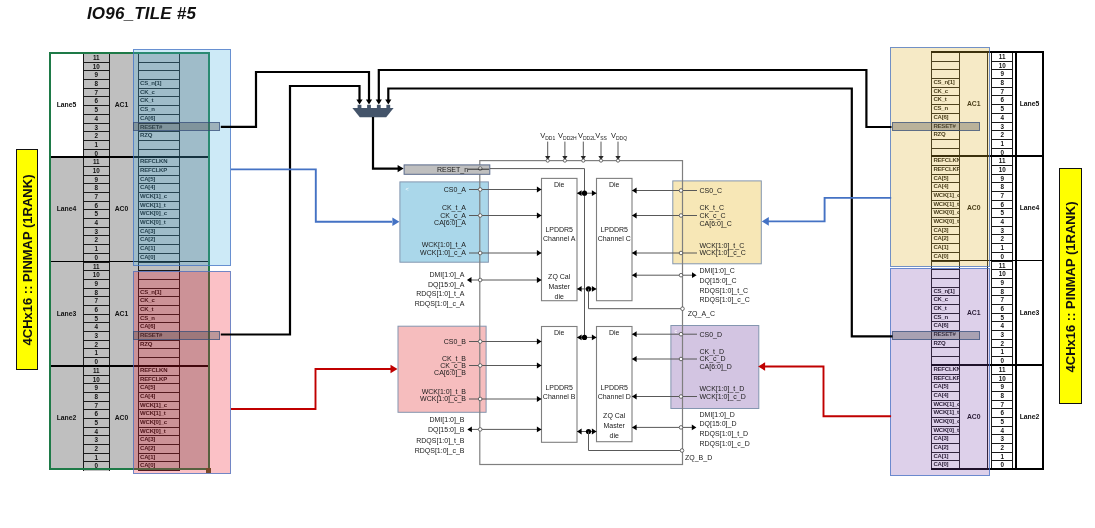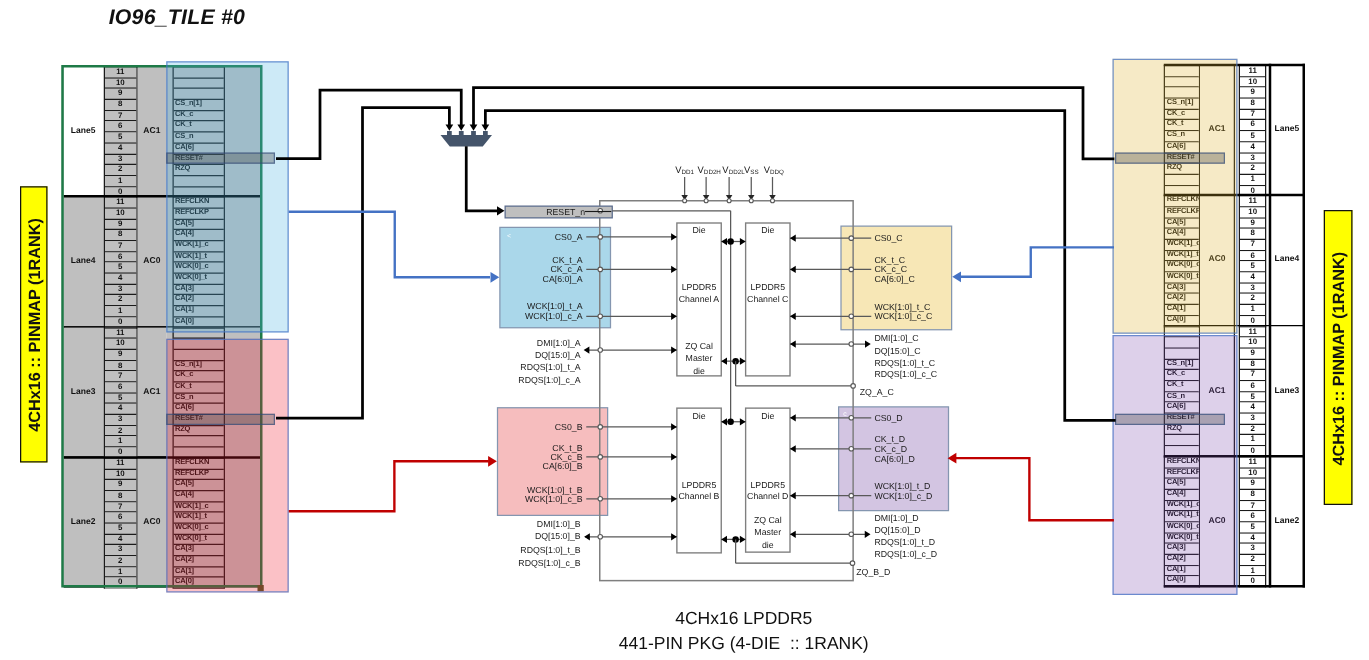--- a/index.html
+++ b/index.html
@@ -273,29 +273,27 @@
 <div class="abs" style="left:930.9px;top:259.7px;width:113.1px;height:1.8px;background:#000"></div>
 <div class="abs" style="left:930.9px;top:364.0px;width:113.1px;height:1.8px;background:#000"></div>
 <div class="abs" style="left:930.9px;top:51.2px;width:113.1px;height:1.8px;background:#000"></div>
 <div class="abs" style="left:930.9px;top:468.3px;width:113.1px;height:1.8px;background:#000"></div>
 <div class="abs" style="left:1014.6px;top:51.2px;width:2px;height:419.0px;background:#000"></div>
 <div class="abs" style="left:1042.3px;top:51.2px;width:1.8px;height:419.0px;background:#000"></div>
 <div class="abs" style="left:890.3px;top:47.4px;width:99.4px;height:220.1px;background:rgba(223,176,44,0.27);border:1px solid rgba(68,114,196,0.75)"></div>
 <div class="abs" style="left:890.3px;top:268px;width:99.4px;height:208px;background:rgba(119,69,173,0.25);border:1px solid rgba(68,114,196,0.75)"></div>
 <div class="abs" style="left:892.3px;top:122.3px;width:88px;height:8.7px;background:rgba(70,70,70,0.34);border:1px solid rgba(47,75,124,0.66)"></div>
 <div class="abs" style="left:892.3px;top:331.1px;width:88px;height:8.7px;background:rgba(70,70,70,0.34);border:1px solid rgba(47,75,124,0.66)"></div>
-<div class="abs" style="left:60px;top:3.5px;width:163px;text-align:center;font-size:17px;font-style:italic;font-weight:600;color:#111;letter-spacing:0.2px">IO96_TILE #0</div>
+<div class="abs" style="left:60px;top:3.5px;width:163px;text-align:center;font-size:17px;font-style:italic;font-weight:600;color:#111;letter-spacing:0.2px">IO96_TILE #5</div>
 <div class="abs" style="left:16px;top:149.3px;width:22.4px;height:220.7px;background:#ffff00;border:1px solid #111">
       <div class="abs" style="left:-99px;top:99px;width:220px;height:22px;transform:rotate(-90deg);text-align:center;font-size:13px;font-weight:bold;color:#111;line-height:21px">4CHx16 :: PINMAP (1RANK)</div>
     </div>
 <div class="abs" style="left:1059.2px;top:168.4px;width:22.4px;height:235.8px;background:#ffff00;border:1px solid #111">
       <div class="abs" style="left:-107px;top:107px;width:236px;height:22px;transform:rotate(-90deg);text-align:center;font-size:13px;font-weight:bold;color:#111;line-height:21px">4CHx16 :: PINMAP (1RANK)</div>
     </div>
-<div class="abs" style="left:395px;top:485.7px;width:400px;text-align:center;font-size:14px;color:#111">4CHx16 LPDDR5</div>
-<div class="abs" style="left:395px;top:506px;width:400px;text-align:center;font-size:14px;color:#111">441-PIN PKG (4-DIE&nbsp; :: 1RANK)</div>
 <svg class="abs" style="left:0;top:0" width="1095" height="528" viewBox="0 0 1095 528">
 <rect x="399.9" y="181.9" width="88.5" height="80.3" fill="#aad7ea" stroke="#8496b0" stroke-width="1"></rect>
 <rect x="672.8" y="180.9" width="88.5" height="82.9" fill="#f7e7b6" stroke="#8496b0" stroke-width="1"></rect>
 <rect x="398" y="326.2" width="88.1" height="86.1" fill="#f6bdbe" stroke="#8496b0" stroke-width="1"></rect>
 <rect x="670.9" y="325.5" width="87.9" height="83" fill="#d3c5e2" stroke="#8496b0" stroke-width="1"></rect>
 <rect x="479.8" y="160.6" width="202.7" height="303.9" fill="none" stroke="#7f7f7f" stroke-width="1.2"></rect>
 <rect x="404.1" y="164.9" width="85.7" height="9.4" fill="#bfbfbf" stroke="#5a6b8c" stroke-width="1"></rect>
 <rect x="541.5" y="178.4" width="35.5" height="122.3" fill="#fff" stroke="#7f7f7f" stroke-width="1.1"></rect>
 <rect x="596.5" y="178.4" width="35.5" height="122.3" fill="#fff" stroke="#7f7f7f" stroke-width="1.1"></rect>
 <rect x="541.5" y="326.5" width="35.5" height="115.8" fill="#fff" stroke="#7f7f7f" stroke-width="1.1"></rect>

